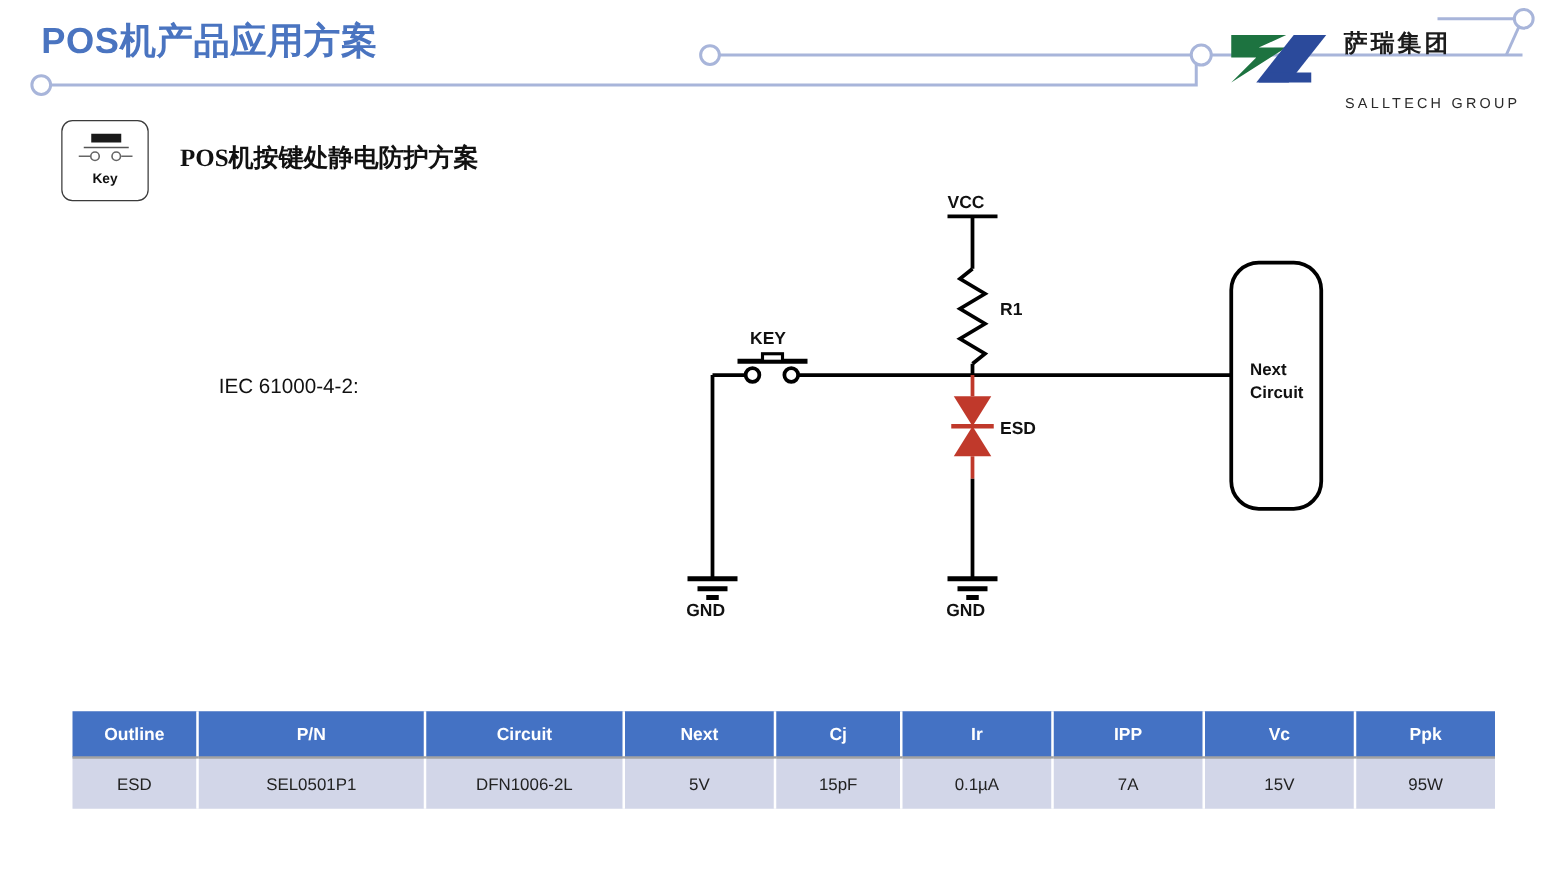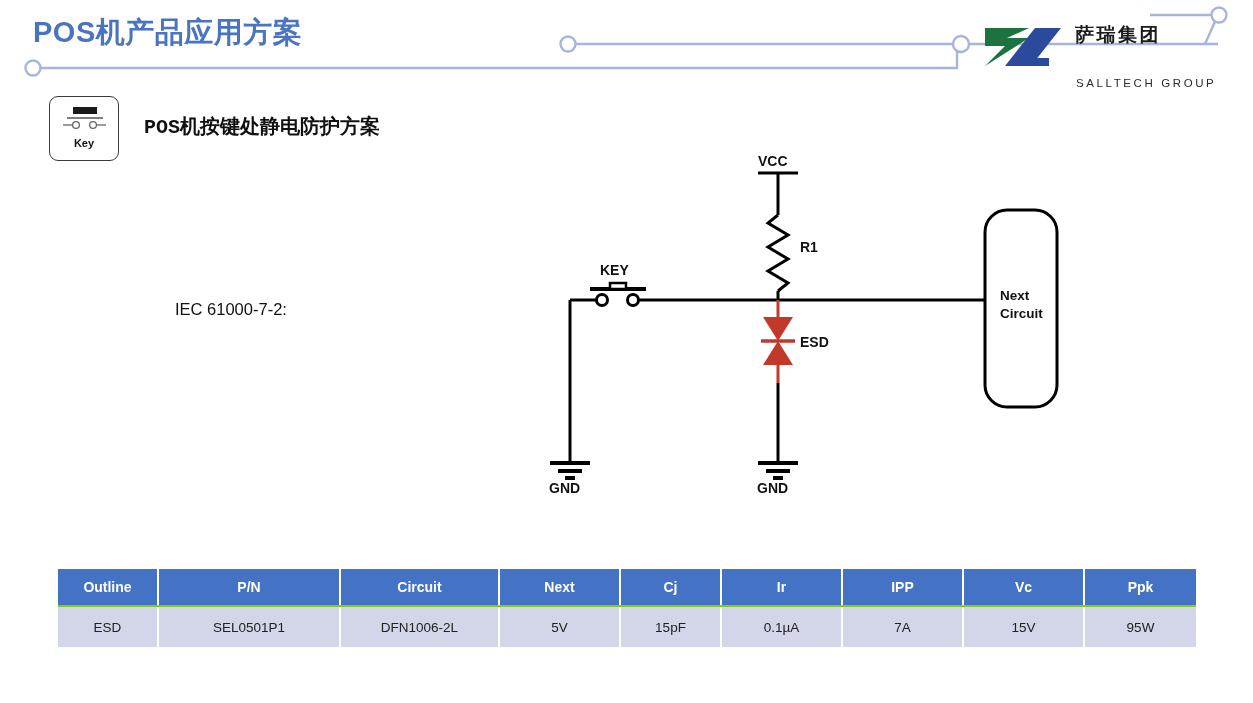--- a/index.html
+++ b/index.html
@@ -47,21 +47,21 @@
   }
   #key-icon-glyph { position: absolute; left: 0; top: 0; width: 68px; height: 45px; }
   #key-icon-label {
     position: absolute; left: 0; top: 40px; width: 68px;
     text-align: center; font-size: 11px; font-weight: bold; color: #111;
   }
   #section-subtitle {
     position: absolute; left: 144px; top: 113px;
     font-size: 20px; font-weight: bold; color: #111;
     white-space: nowrap;
-    font-family: Liberation Mono, monospace;
+    font-family: Liberation Serif, serif;
   }
 
   
   #spec-note {
     position: absolute; left: 175px; top: 297px;
     font-size: 16.5px; line-height: 25px; color: #111;
     white-space: nowrap;
   }
 
   
@@ -72,21 +72,21 @@
     position: absolute; left: 58px; top: 569px;
     width: 1138px;
     border-collapse: collapse;
     table-layout: fixed;
   }
   #spec-table th {
     background: #4472c4; color: #ffffff;
     font-size: 14px; font-weight: bold;
     height: 34px; text-align: center;
     border-right: 2px solid #ffffff;
-    border-bottom: 2px solid #84cc16;
+    border-bottom: 2px solid #a3a3a3;
   }
   #spec-table th:last-child { border-right: none; }
   #spec-table td {
     background: #d2d6e8; color: #222;
     font-size: 13.5px; height: 38px; text-align: center;
     border-right: 2px solid #ffffff;
   }
   #spec-table td:last-child { border-right: none; }
 </style>
 </head>
@@ -130,21 +130,21 @@
     <circle cx="26" cy="28" r="3.4" fill="#fff" stroke="#666" stroke-width="1.3"></circle>
     <circle cx="43" cy="28" r="3.4" fill="#fff" stroke="#666" stroke-width="1.3"></circle>
     <line x1="47" y1="28" x2="56" y2="28" stroke="#666" stroke-width="1.3"></line>
   </svg>
   <div id="key-icon-label">Key</div>
 </div>
 
 <div id="section-subtitle">POS机按键处静电防护方案</div>
 
 <div id="spec-note">
-  <div>IEC 61000-7-2:</div>
+  <div>IEC 61000-4-2:</div>
 </div>
 
 <svg id="circuit-svg" viewBox="0 0 620 360" xmlns="http://www.w3.org/2000/svg">
 
   <line x1="238" y1="28" x2="278" y2="28" stroke="#000" stroke-width="3"></line>
   <line x1="258" y1="28" x2="258" y2="70" stroke="#000" stroke-width="3"></line>
 
   <polyline points="258,70 248,78 268,90 248,102 268,114 248,126 268,138 258,146" fill="none" stroke="#000" stroke-width="3" stroke-linejoin="miter"></polyline>
   <line x1="258" y1="146" x2="258" y2="155" stroke="#000" stroke-width="3"></line>
 

